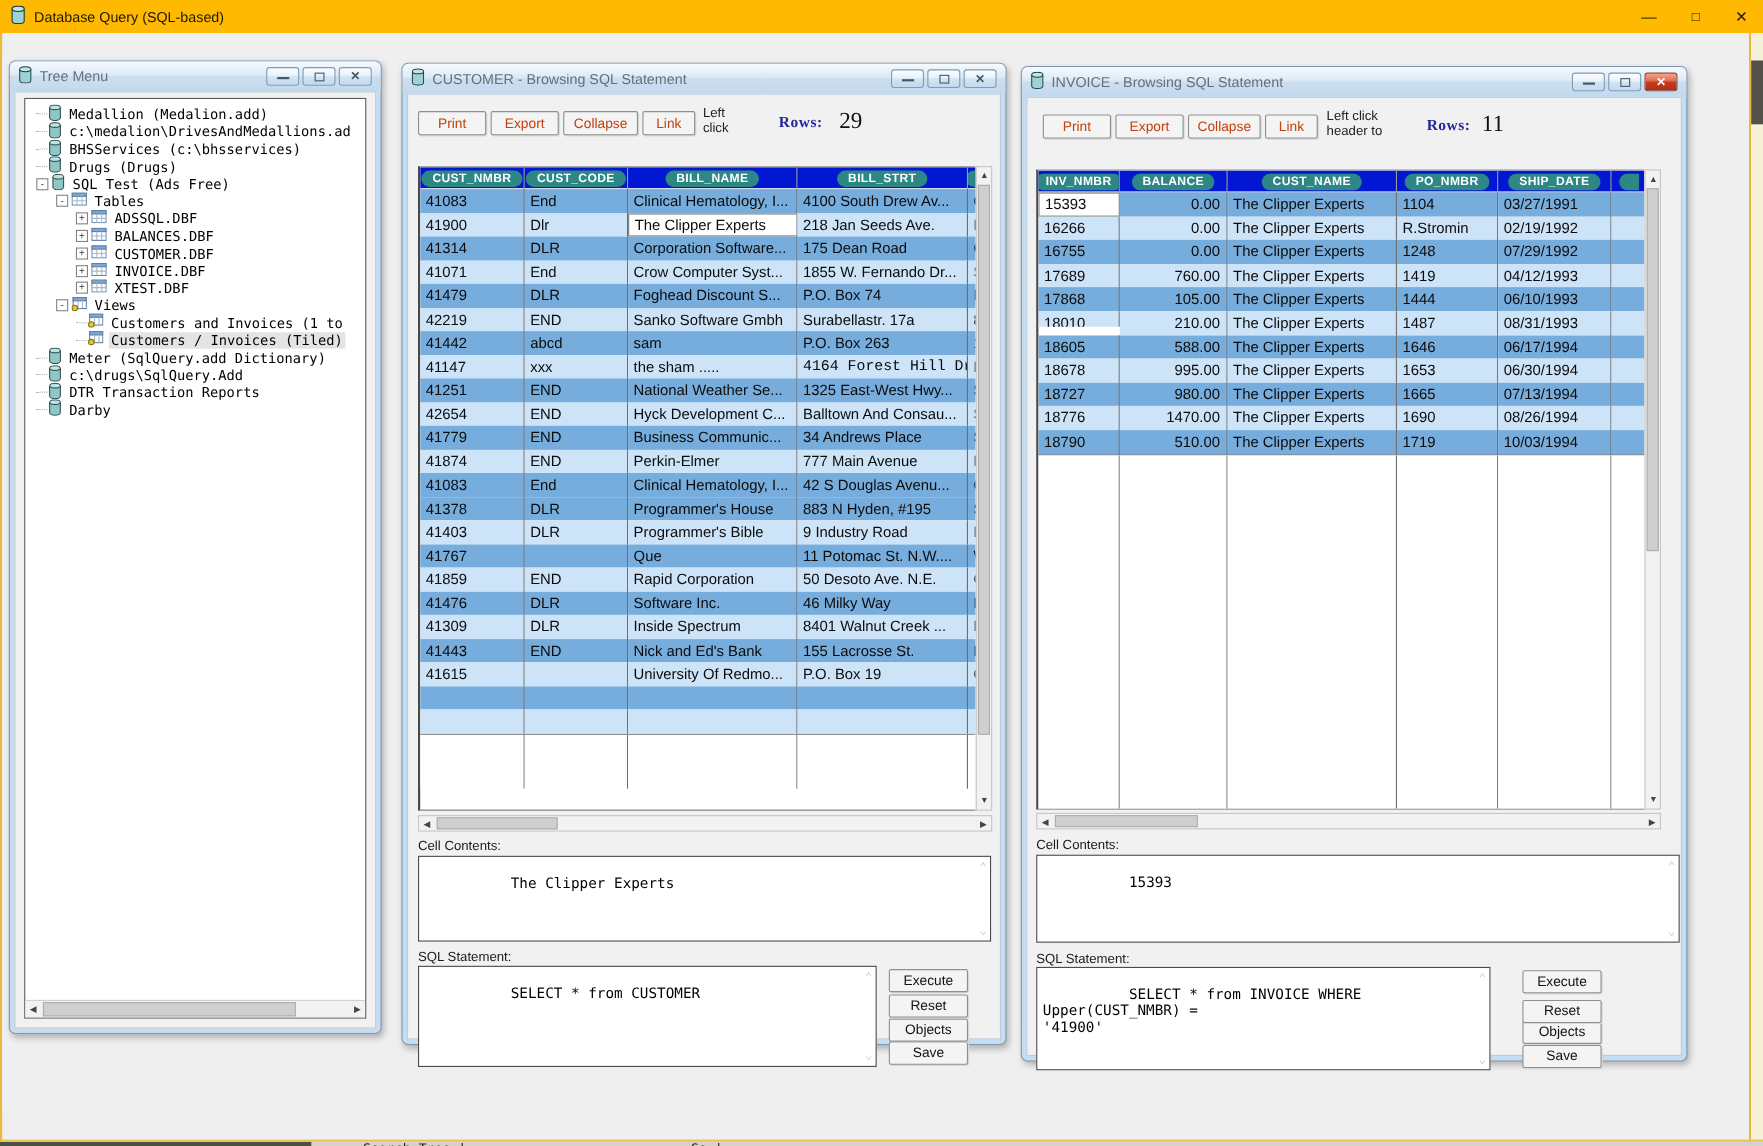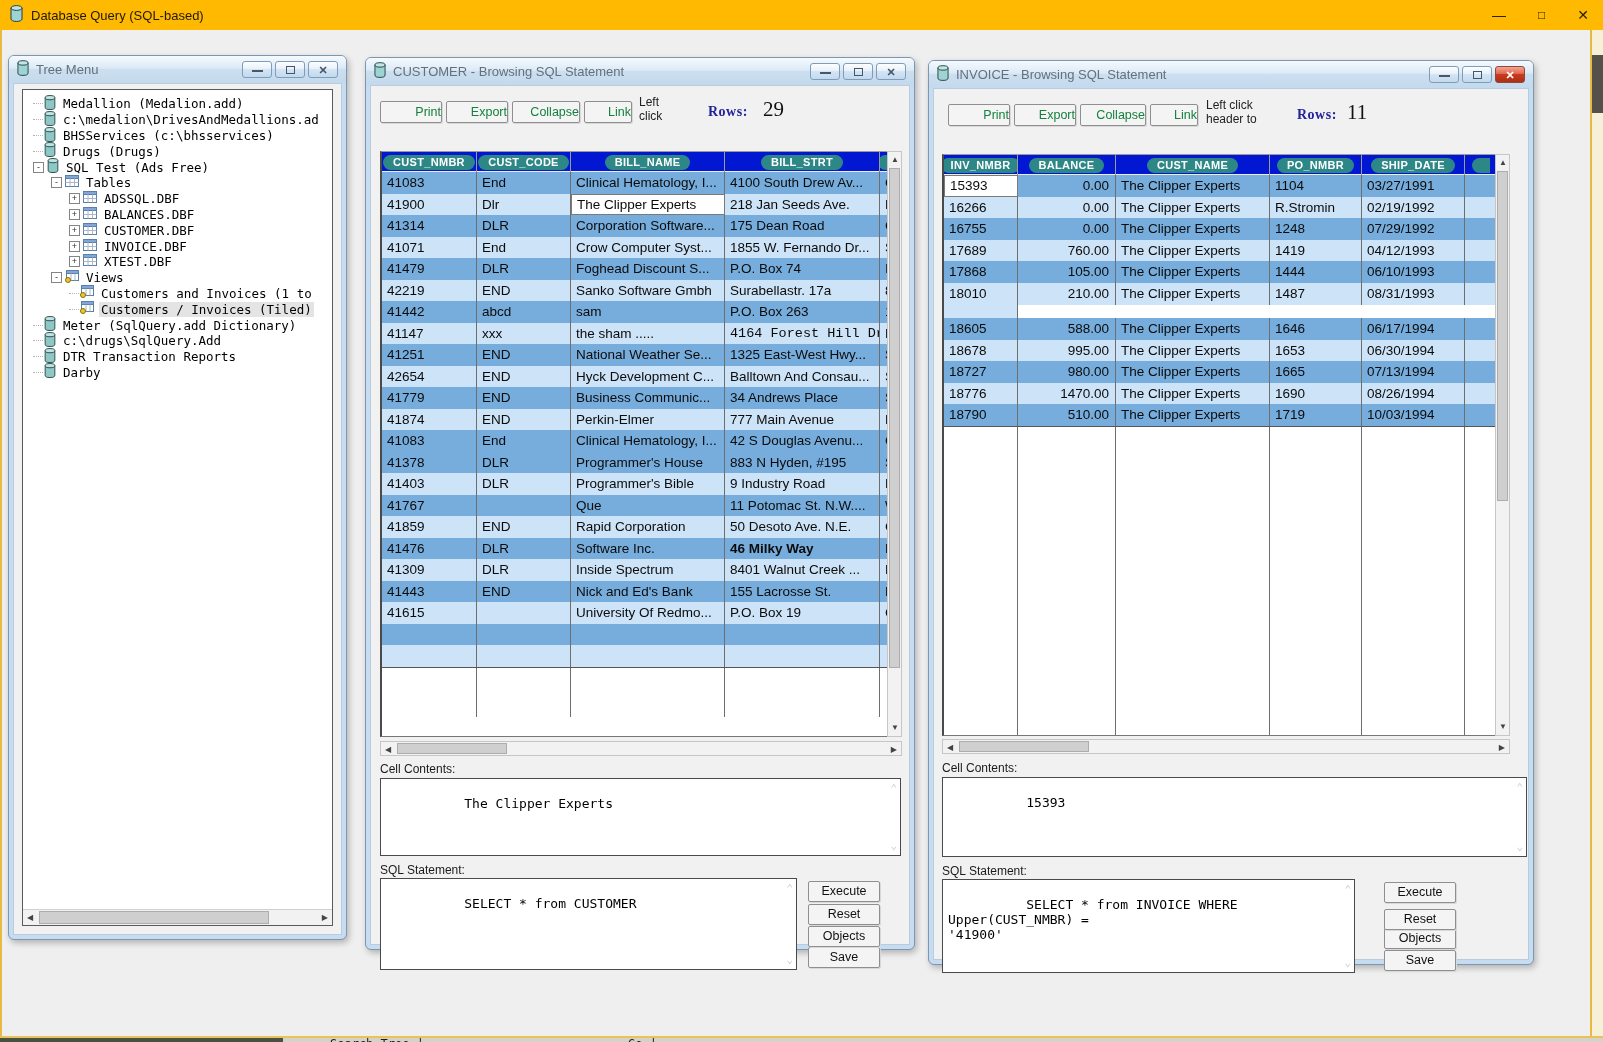--- a/index.html
+++ b/index.html
@@ -62,21 +62,21 @@
   .tlabel{padding:0 2px;}
   .tlabel.sel{background:#E4E4E4;}
   .tree-hscroll{position:absolute;left:0;bottom:0;height:16px;right:0;background:#F2F2F2;border-top:1px solid #D0D0D0;}
   
   .sb-arrow{position:absolute;color:#444;font-size:8px;line-height:8px;text-align:center;}
   .sb-thumb{position:absolute;background:#CFCFCF;border:1px solid #ADADAD;}
   .vscroll{position:absolute;width:15px;background:#F2F2F2;border:1px solid #C6C6C6;}
   .hscroll{position:absolute;height:15px;background:#F2F2F2;border:1px solid #C6C6C6;}
   
   .cbtn{position:absolute;height:22px;background:#F4F4F4;border:1px solid #8F8F8F;border-radius:2px;
-        font-size:12.5px;color:#15803d;text-align:right;line-height:20px;box-shadow:1px 1px 0 #d8d8d8;}
+        font-size:12.5px;color:#c2410c;text-align:center;line-height:20px;box-shadow:1px 1px 0 #d8d8d8;}
   .hint{position:absolute;font-size:12px;color:#222;line-height:14px;overflow:hidden;}
   .hint .clip3{height:4px;overflow:hidden;color:#444;}
   .rows-lbl{position:absolute;font-family:"Liberation Serif",serif;font-weight:bold;font-size:14px;color:#23239A;letter-spacing:.5px;}
   .rows-val{position:absolute;font-family:"Liberation Serif",serif;font-size:21px;color:#111;}
   
   .grid{position:absolute;border-left:2px solid #4A4A4A;border-top:1px solid #9A9A9A;border-bottom:1px solid #777;background:#fff;overflow:hidden;}
   .ghead{display:flex;height:20px;background:#0117D2;border-bottom:1px solid #EDEDED;}
   .ghead .hcell{height:20px;display:flex;align-items:center;justify-content:center;border-right:1px solid #9A9A9A;overflow:hidden;flex:none;}
   .pill{background:#2D8787;color:#fff;font-weight:bold;font-size:11px;border-radius:8px;
         padding:1.5px 10px;line-height:12px;letter-spacing:.3px;white-space:nowrap;}
@@ -501,21 +501,21 @@
               <div class="gcell" style="width: 95px; height: 21.5px; line-height: 21.5px;">41859</div>
               <div class="gcell" style="width: 94px; height: 21.5px; line-height: 21.5px;">END</div>
               <div class="gcell" style="width: 154px; height: 21.5px; line-height: 21.5px;">Rapid Corporation</div>
               <div class="gcell" style="width: 155px; height: 21.5px; line-height: 21.5px;">50 Desoto Ave. N.E.</div>
               <div class="gcell" style="width: 9px; height: 21.5px; line-height: 21.5px;">C</div>
             </div>
             <div class="grow dark">
               <div class="gcell" style="width: 95px; height: 21.5px; line-height: 21.5px;">41476</div>
               <div class="gcell" style="width: 94px; height: 21.5px; line-height: 21.5px;">DLR</div>
               <div class="gcell" style="width: 154px; height: 21.5px; line-height: 21.5px;">Software Inc.</div>
-              <div class="gcell" style="width: 155px; height: 21.5px; line-height: 21.5px; font-weight: bold;">46 Milky Way</div>
+              <div class="gcell" style="width: 155px; height: 21.5px; line-height: 21.5px;">46 Milky Way</div>
               <div class="gcell" style="width: 9px; height: 21.5px; line-height: 21.5px;">E</div>
             </div>
             <div class="grow light">
               <div class="gcell" style="width: 95px; height: 21.5px; line-height: 21.5px;">41309</div>
               <div class="gcell" style="width: 94px; height: 21.5px; line-height: 21.5px;">DLR</div>
               <div class="gcell" style="width: 154px; height: 21.5px; line-height: 21.5px;">Inside Spectrum</div>
               <div class="gcell" style="width: 155px; height: 21.5px; line-height: 21.5px;">8401 Walnut Creek ...</div>
               <div class="gcell" style="width: 9px; height: 21.5px; line-height: 21.5px;">L</div>
             </div>
             <div class="grow dark">
@@ -677,21 +677,21 @@
             </div>
             <div class="grow dark">
               <div class="gcell" style="width: 74px; height: 21.6px; line-height: 21.6px;">17868</div>
               <div class="gcell num" style="width: 98px; height: 21.6px; line-height: 21.6px;">105.00</div>
               <div class="gcell" style="width: 154px; height: 21.6px; line-height: 21.6px;">The Clipper Experts</div>
               <div class="gcell" style="width: 92px; height: 21.6px; line-height: 21.6px;">1444</div>
               <div class="gcell" style="width: 103px; height: 21.6px; line-height: 21.6px;">06/10/1993</div>
               <div class="gcell" style="width: 32px; height: 21.6px; line-height: 21.6px;"></div>
             </div>
             <div class="grow light">
-              <div class="gcell" style="width: 74px; height: 35px; line-height: 21.6px;">18010</div>
+              <div class="gcell" style="width: 74px; height: 14px; line-height: 21.6px;">18010</div>
               <div class="gcell num" style="width: 98px; height: 21.6px; line-height: 21.6px;">210.00</div>
               <div class="gcell" style="width: 154px; height: 21.6px; line-height: 21.6px;">The Clipper Experts</div>
               <div class="gcell" style="width: 92px; height: 21.6px; line-height: 21.6px;">1487</div>
               <div class="gcell" style="width: 103px; height: 21.6px; line-height: 21.6px;">08/31/1993</div>
               <div class="gcell" style="width: 32px; height: 21.6px; line-height: 21.6px;"></div>
             </div>
             <div class="grow dark">
               <div class="gcell" style="width: 74px; height: 21.6px; line-height: 21.6px;">18605</div>
               <div class="gcell num" style="width: 98px; height: 21.6px; line-height: 21.6px;">588.00</div>
               <div class="gcell" style="width: 154px; height: 21.6px; line-height: 21.6px;">The Clipper Experts</div>

